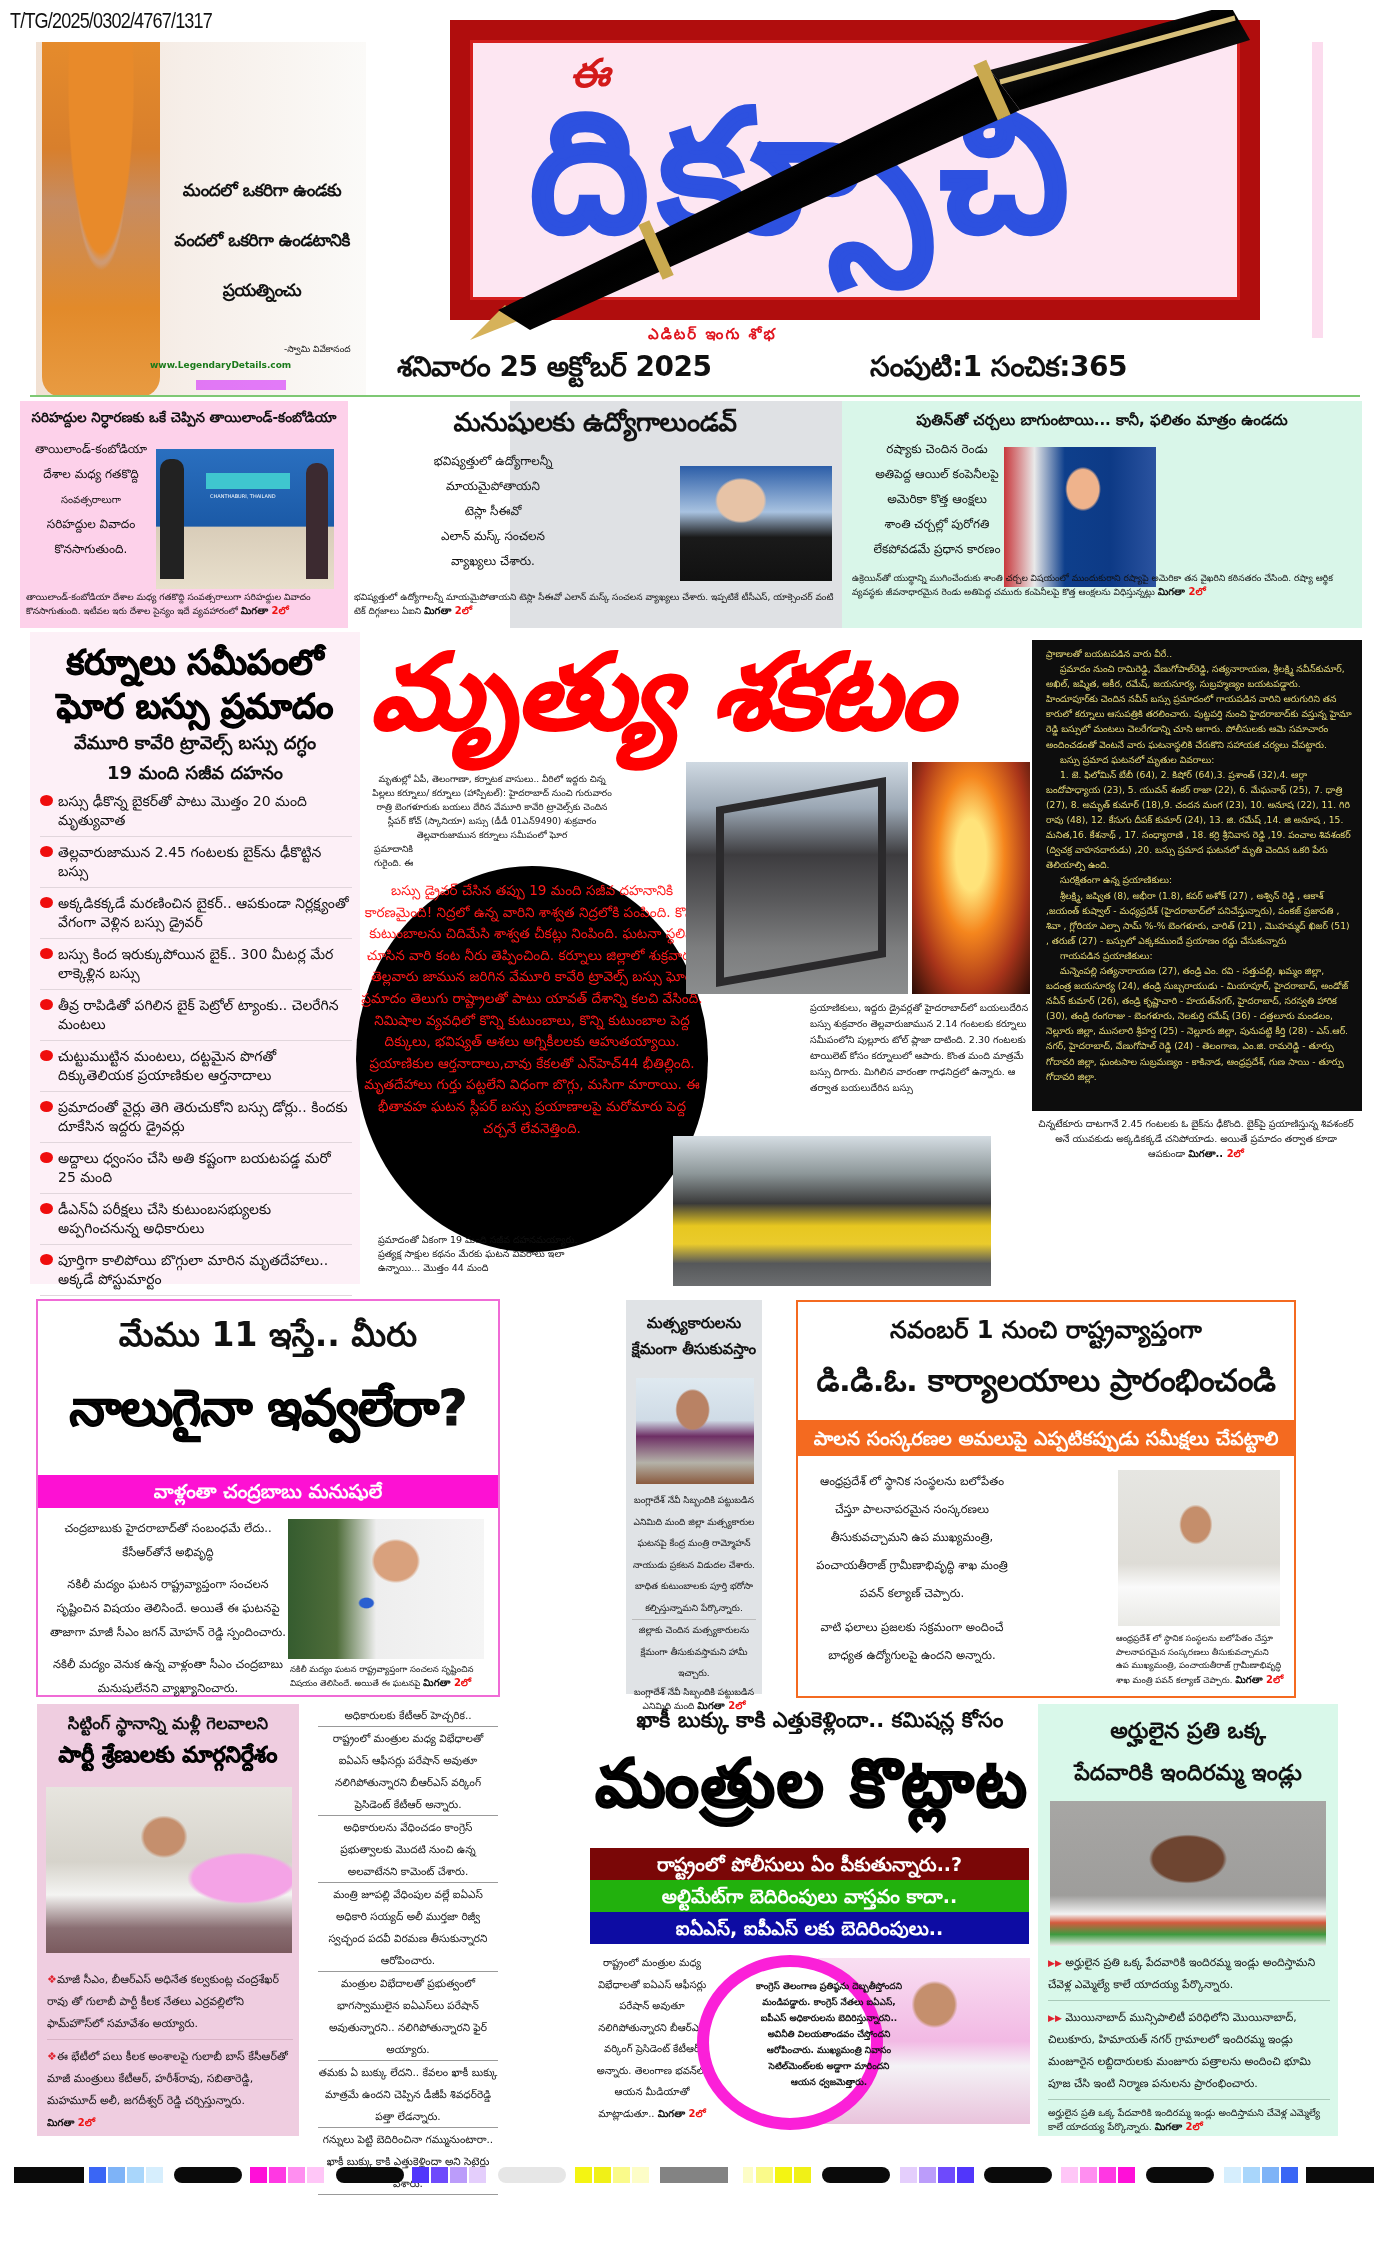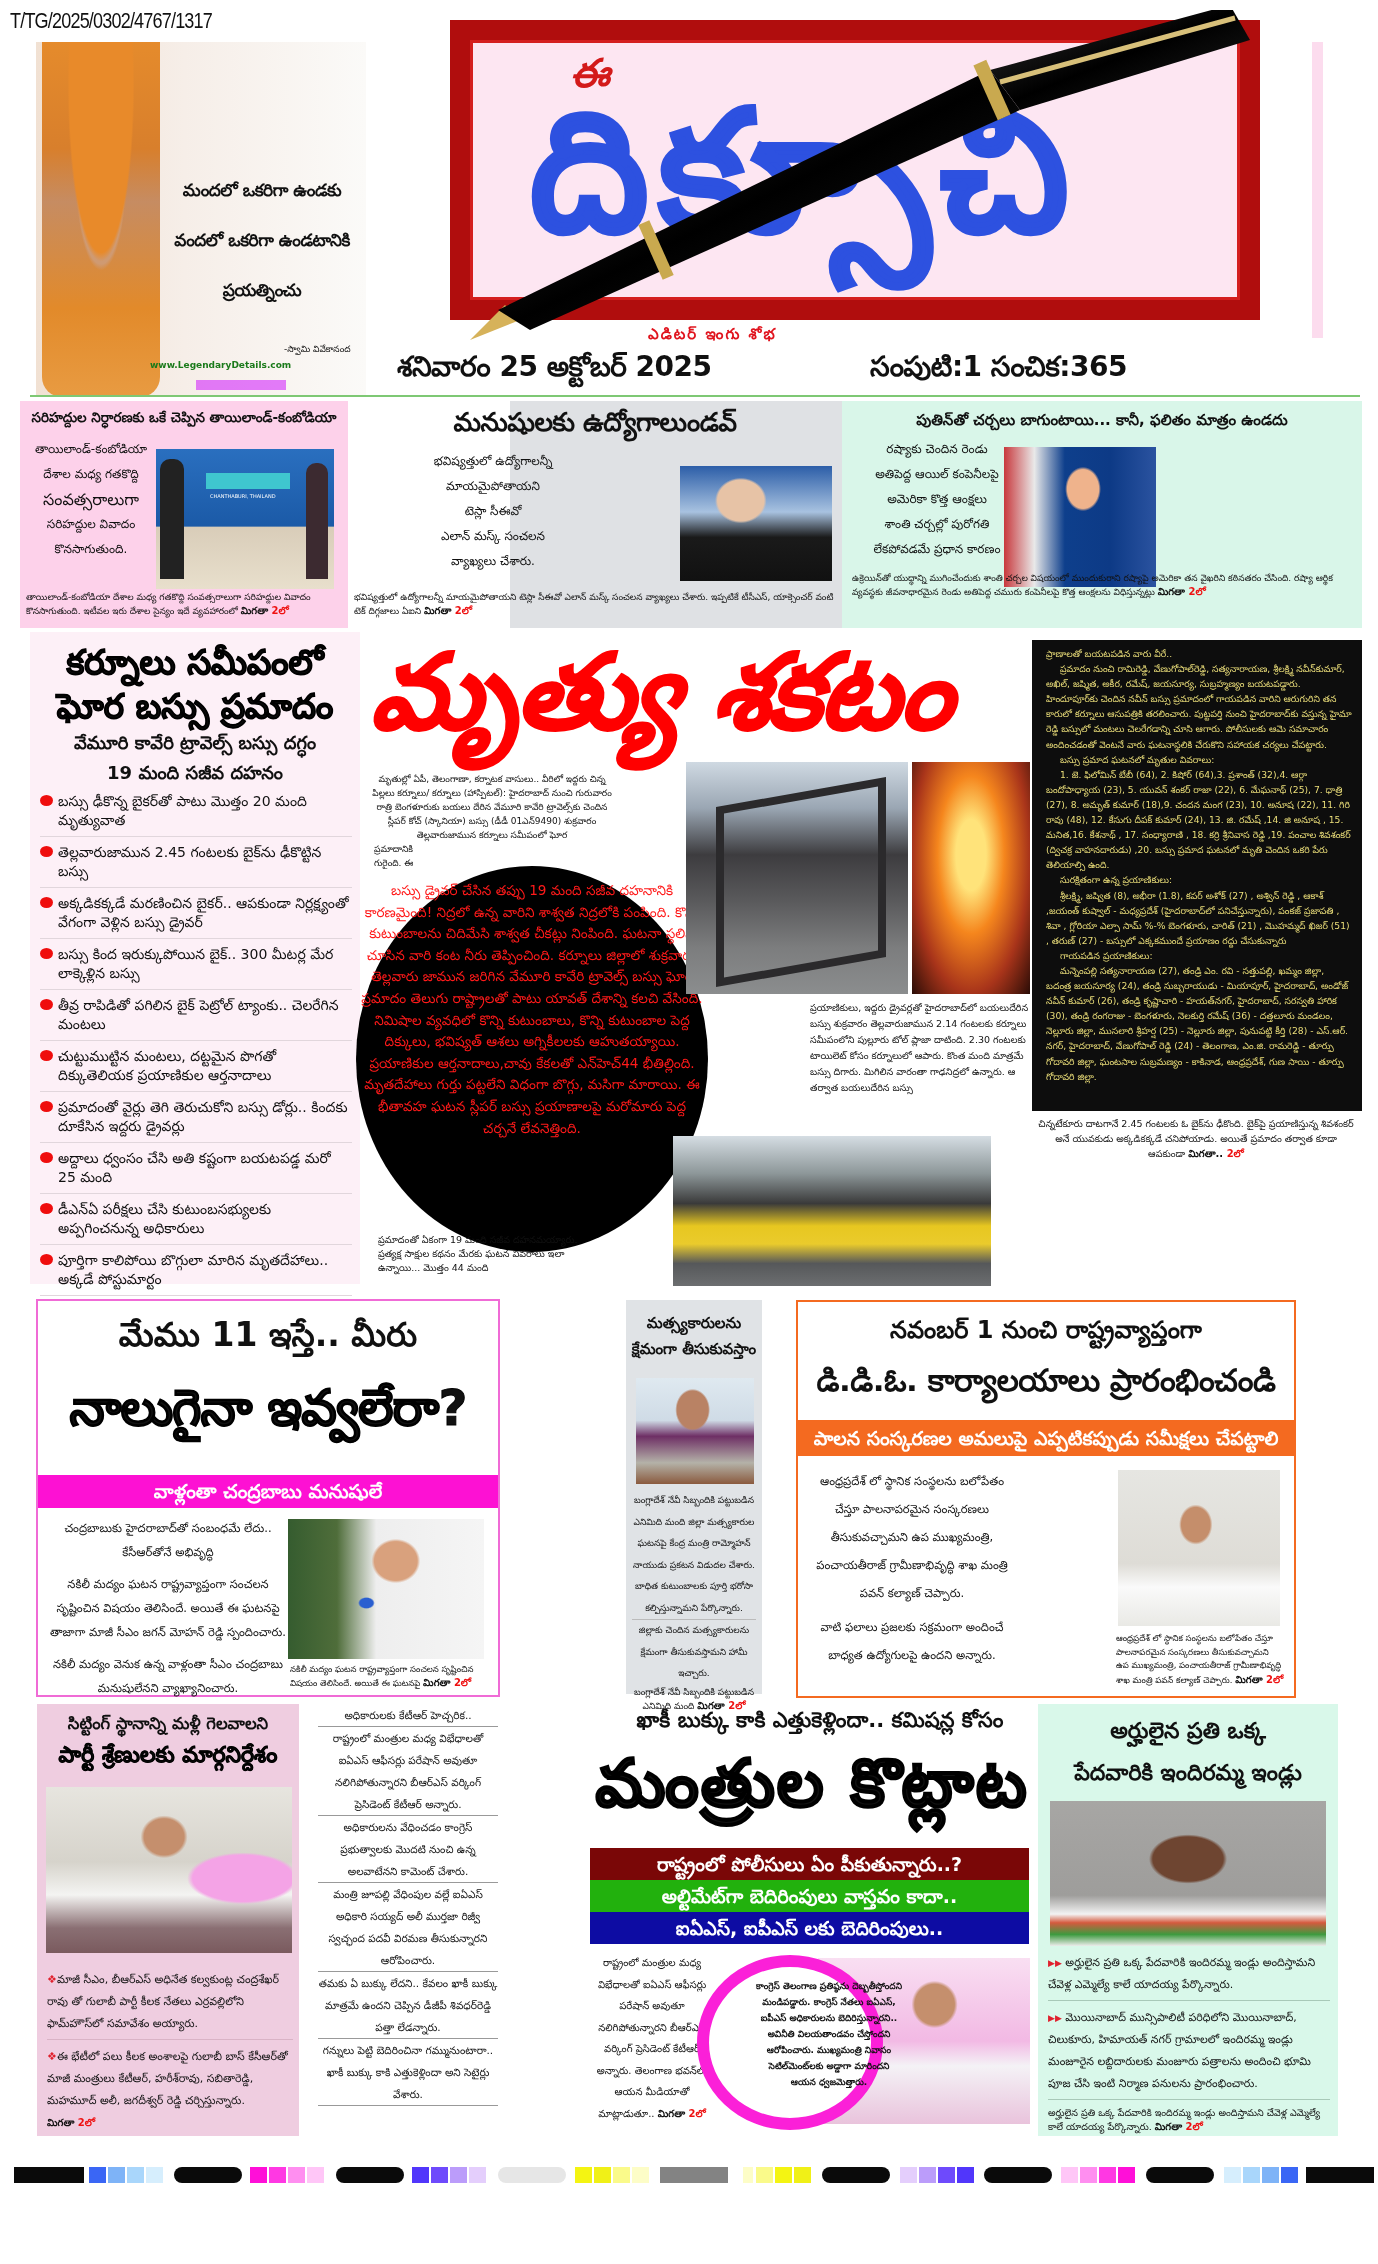--- a/index.html
+++ b/index.html
@@ -102,21 +102,21 @@
 <div id="editor" class="abs">ఎడిటర్ ఇంగు శోభ</div>
 <div id="dateline" class="abs">శనివారం 25 అక్టోబర్ 2025</div>
 <div id="volume" class="abs">సంపుటి:1   సంచిక:365</div>
 <div id="header-rule" class="abs"></div>
 
 <div class="abs" style="left:20px;top:401px;width:328px;height:227px;background:#fdd1ea;">
   <div class="box-h" style="position:absolute;left:0;top:8px;width:328px;font-size:13.5px;">సరిహద్దుల నిర్ధారణకు ఒకే చెప్పిన తాయిలాండ్-కంబోడియా</div>
   <div style="position:absolute;left:4px;top:36px;width:134px;" class="c">
     <div class="sm" style="font-size:12px;line-height:25px">తాయిలాండ్-కంబోడియా</div>
     <div class="sm" style="font-size:12px;line-height:25px">దేశాల మధ్య గతకొద్ది</div>
-    <div class="sm" style="font-size:16px;line-height:25px">సంవత్సరాలుగా</div>
+    <div class="sm" style="font-size:10px;line-height:25px">సంవత్సరాలుగా</div>
     <div class="sm" style="font-size:12px;line-height:25px">సరిహద్దుల వివాదం</div>
     <div class="sm" style="font-size:12px;line-height:25px">కొనసాగుతుంది.</div>
   </div>
   <div class="photo" style="left:136px;top:48px;width:178px;height:140px;background:linear-gradient(180deg,#2a6fbf 0%,#1b5aa7 55%,#d9cdb9 56%,#e8dfcc 100%);">
     <div style="position:absolute;left:50px;top:24px;width:84px;height:16px;background:#3fc6cf;"></div>
     <div style="position:absolute;left:54px;top:44px;font-size:5px;color:#fff;">CHANTHABURI, THAILAND</div>
     <div style="position:absolute;left:4px;top:10px;width:24px;height:120px;background:#222;border-radius:10px 10px 0 0;"></div>
     <div style="position:absolute;right:6px;top:14px;width:22px;height:116px;background:#3c2a30;border-radius:10px 10px 0 0;"></div>
   </div>
   <div class="xs" style="position:absolute;left:6px;top:190px;width:316px;font-size:9px;line-height:13px;">
@@ -268,20 +268,21 @@
       <span class="more"><span>మిగతా</span> <span class="pg">2లో</span></span>
     </div>
   </div>
 </div>
 
 <div id="mid-text" class="abs">
   <p>అధికారులకు కేటీఆర్ హెచ్చరిక..</p>
   <p>రాష్ట్రంలో మంత్రుల మధ్య విభేధాలతో ఐఏఎస్ ఆఫీసర్లు పరేషాన్ అవుతూ నలిగిపోతున్నారని బీఆర్ఎస్ వర్కింగ్ ప్రెసిడెంట్ కేటీఆర్ అన్నారు.</p>
   <p>అధికారులను వేధించడం కాంగ్రెస్ ప్రభుత్వాలకు మొదటి నుంచి ఉన్న అలవాటేనని కామెంట్ చేశారు.</p>
   <p>మంత్రి జూపల్లి వేధింపుల వల్లే ఐఏఎస్ అధికారి సయ్యద్ అలీ ముర్తజా రిజ్వీ స్వచ్ఛంద పదవీ విరమణ తీసుకున్నారని ఆరోపించారు.</p>
+  <p>మంత్రుల విభేదాలతో ప్రభుత్వంలో భాగస్వాములైన ఐఏఎస్‌లు పరేషాన్ అవుతున్నారని.. నలిగిపోతున్నారని ఫైర్ అయ్యారు.</p>
   <p>తమకు ఏ బుక్కు లేదని.. కేవలం ఖాకీ బుక్కు మాత్రమే ఉందని చెప్పిన డీజీపీ శివధర్‌రెడ్డి పత్తా లేడన్నారు.</p>
   <p>గన్నులు పెట్టి బెదిరించినా గమ్మునుంటారా.. ఖాకీ బుక్కు కాకి ఎత్తుకెళ్లిందా అని సెటైర్లు వేశారు.</p>
 </div>
 
 <div id="ktr-strap" class="abs">ఖాకీ బుక్కు కాకి ఎత్తుకెళ్లిందా.. కమిషన్ల కోసం</div>
 <div id="ktr-title" class="abs">మంత్రుల కొట్లాట</div>
 <div class="ktr-band" style="top:1848px;background:#7a0707;">రాష్ట్రంలో పోలీసులు ఏం పీకుతున్నారు..?</div>
 <div class="ktr-band" style="top:1880px;background:#22b10d;">అల్టిమేట్‌గా బెదిరింపులు వాస్తవం కాదా..</div>
 <div class="ktr-band" style="top:1912px;background:#0d0ca3;">ఐఏఎస్, ఐపీఎస్ లకు బెదిరింపులు..</div>
 <div class="abs xs" style="left:592px;top:1952px;width:120px;font-size:10px;line-height:21.5px;text-align:center;">

